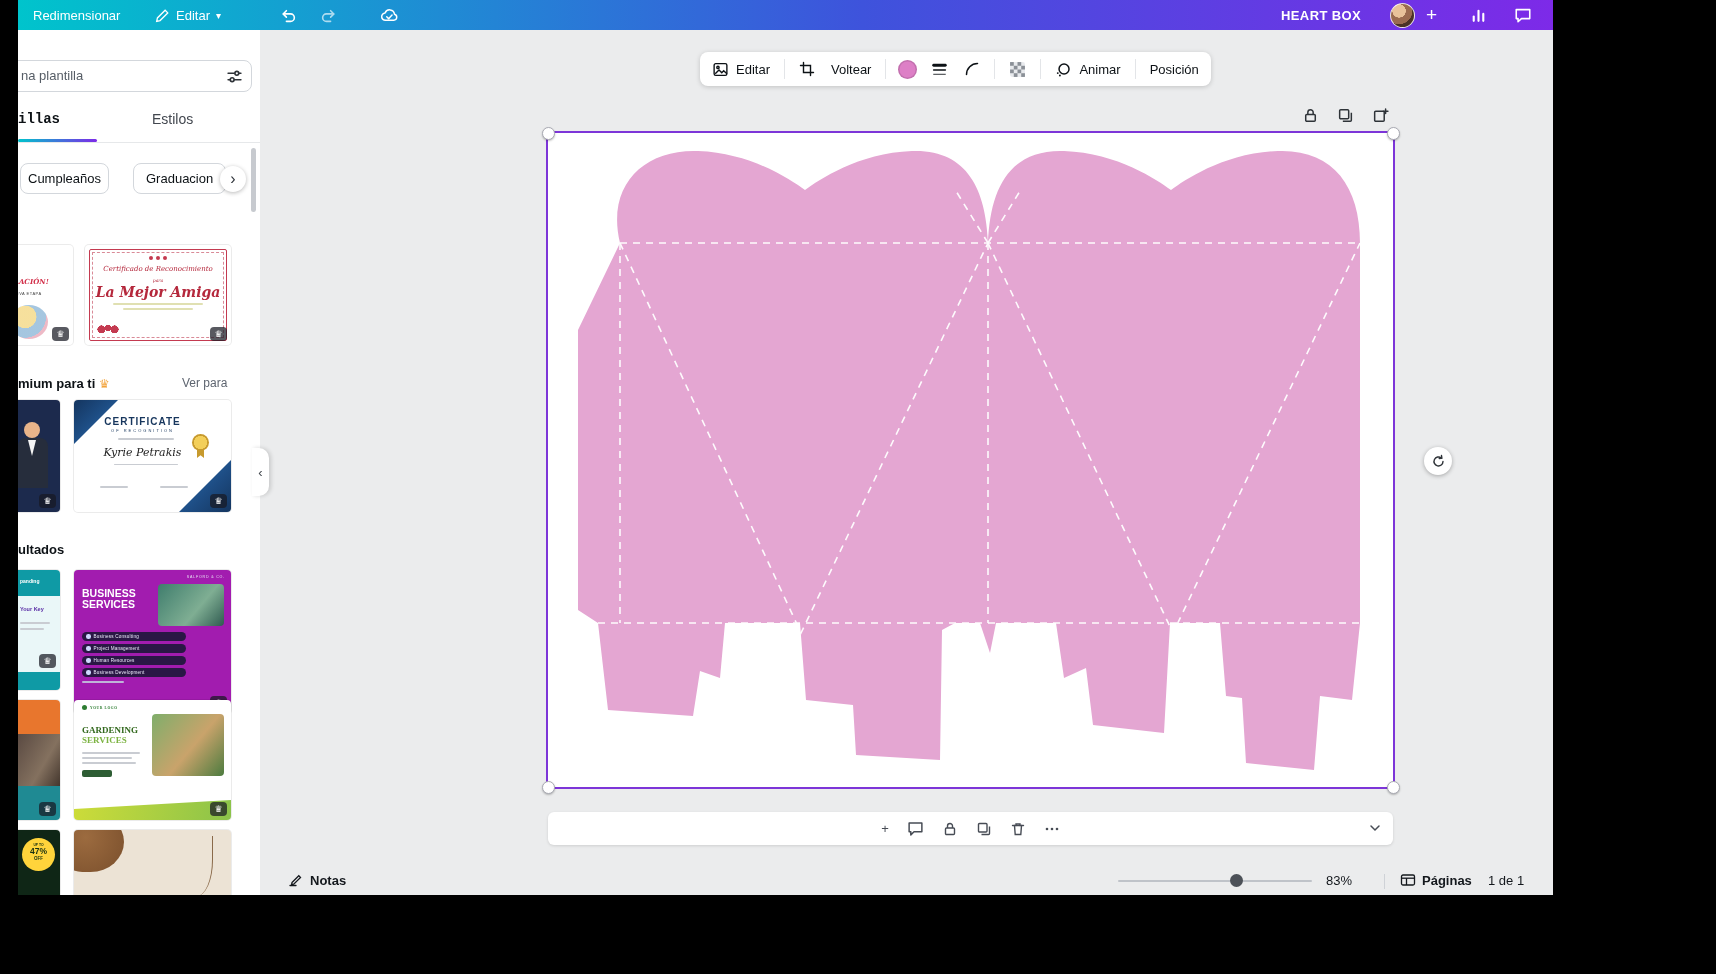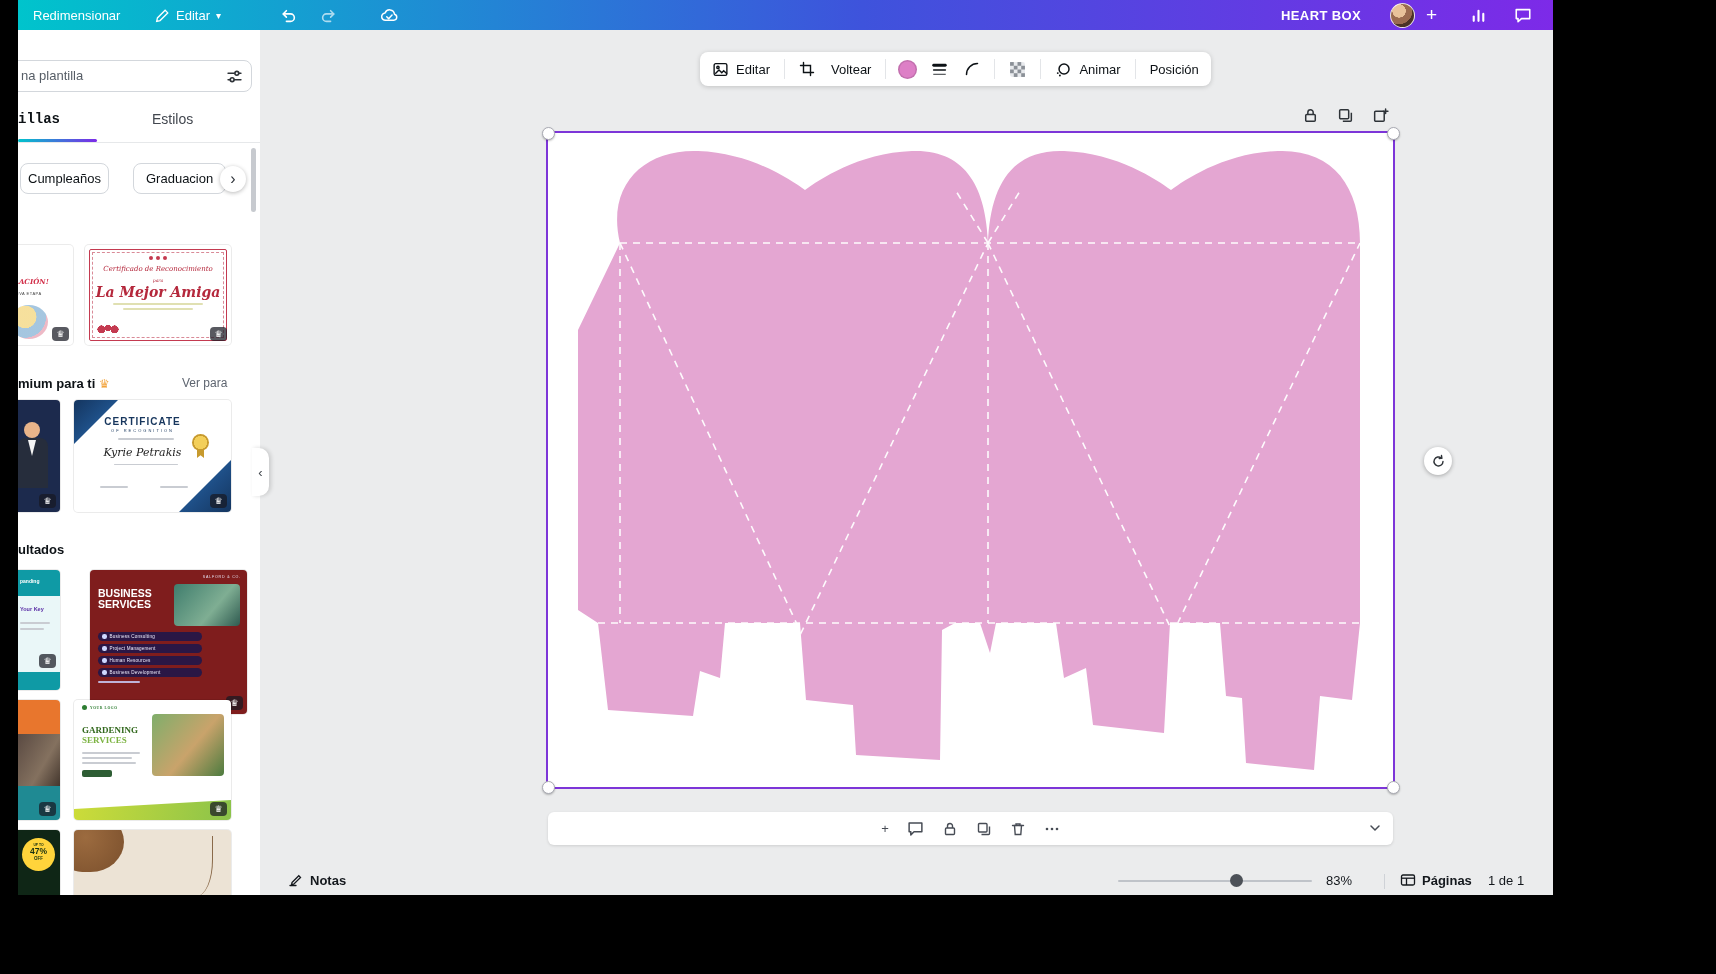--- a/index.html
+++ b/index.html
@@ -266,21 +266,21 @@
       <div class="thumb" style="left:0;top:540px;width:42px;height:120px;border-radius:0 4px 4px 0;background:#eaf7f8;">
         <div style="position:absolute;left:0;top:0;width:100%;height:26px;background:#0f9aa5;"></div>
         <div style="position:absolute;left:2px;top:8px;font-size:5px;font-weight:700;color:#fff;white-space:nowrap;">panding</div>
         <div style="position:absolute;left:2px;top:36px;font-size:5.5px;font-weight:700;color:#5a2ea6;white-space:nowrap;">Your Key</div>
         <div class="bar" style="left:2px;top:52px;width:30px;height:2px;"></div>
         <div class="bar" style="left:2px;top:58px;width:24px;height:2px;"></div>
         <div style="position:absolute;left:0;bottom:0;width:100%;height:18px;background:#0f9aa5;"></div>
         <span class="pro-badge" style="bottom:22px;">♛</span>
       </div>
 
-      <div class="thumb" style="left:56px;top:540px;width:157px;height:144px;background:#7f1d1d;margin-left:16px;">
+      <div class="thumb" style="left:56px;top:540px;width:157px;height:144px;background:#a21caf;">
         <div style="position:absolute;right:6px;top:5px;font-size:3.6px;letter-spacing:.8px;color:#e7e2f2;">SALFORD &amp; CO.</div>
         <div style="position:absolute;left:84px;right:7px;top:14px;height:42px;border-radius:4px;background:linear-gradient(130deg,#3f7d6d,#7fae93 60%,#2f5a50);"></div>
         <div style="position:absolute;left:8px;top:18px;font-size:10.5px;font-weight:900;color:#fff;line-height:1.08;">
           <div>BUSINESS</div>
           <div>SERVICES</div>
         </div>
         <div class="bpill" style="left:8px;top:62px;width:96px;">
             <span class="dot"></span>
             <span class="tx">Business Consulting</span>
           </div>

